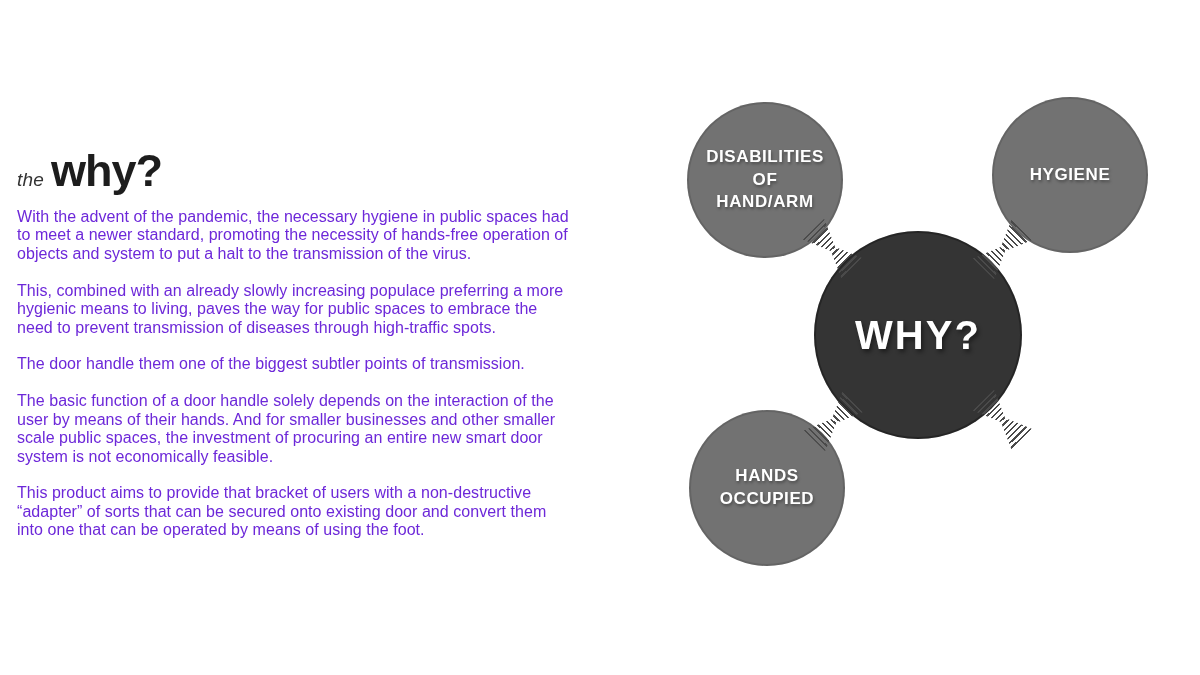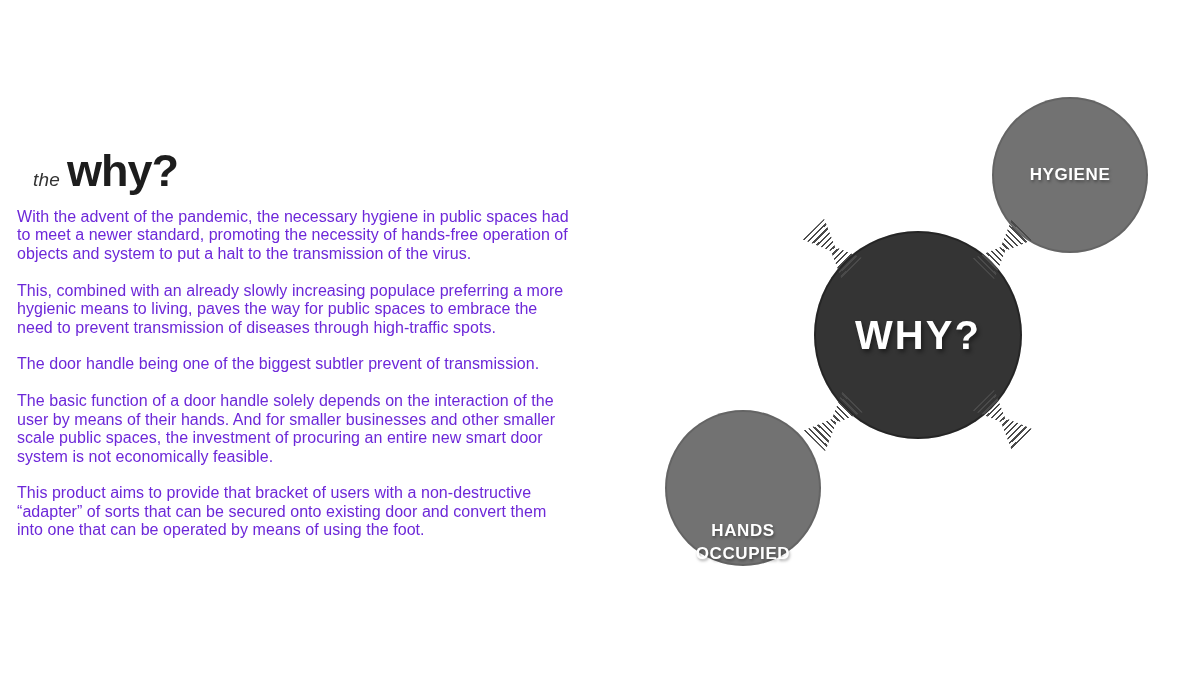--- a/index.html
+++ b/index.html
@@ -28,21 +28,20 @@
     display: flex;
     align-items: baseline;
     gap: 7px;
   }
   .heading__prefix {
     font-style: italic;
     font-weight: 400;
     font-size: 19px;
     color: #333333;
     letter-spacing: 0.2px;
-    margin-left: 16px;
   }
   .heading__title {
     font-weight: 700;
     font-size: 45px;
     line-height: 0.95;
     color: #1d1d1d;
     letter-spacing: -1px;
   }
   .body-paragraph {
     margin: 0 0 18px 0;
@@ -75,21 +74,21 @@
   .node--center {
     width: 208px;
     height: 208px;
     left: 814px;
     top: 231px;
     background: #343434;
     box-shadow: inset 0 0 0 2px rgba(0,0,0,0.28);
   }
   .node--tl { left: 687px; top: 102px; }
   .node--tr { left: 992px; top: 97px; }
-  .node--bl { left: 665px; top: 410px; align-items: flex-end; }
+  .node--bl { left: 689px; top: 410px; }
   .node--br { left: 992px; top: 409px; }
 
   .node__label {
     color: #ffffff;
     font-weight: 700;
     font-size: 17px;
     line-height: 1.35;
     letter-spacing: 0.6px;
     white-space: pre-line;
     text-shadow: 1px 2px 3px rgba(0,0,0,0.35);
@@ -121,32 +120,37 @@
 
 <div class="slide">
 
   <section class="left-panel">
     <h1 class="heading">
       <em class="heading__prefix">the</em>
       <span class="heading__title">why?</span>
     </h1>
     <p class="body-paragraph">With the advent of the pandemic, the necessary hygiene in public spaces had to meet a newer standard, promoting the necessity of hands-free operation of objects and system to put a halt to the transmission of the virus.</p>
     <p class="body-paragraph">This, combined with an already slowly increasing populace preferring a more hygienic means to living, paves the way for public spaces to embrace the need to prevent transmission of diseases through high-traffic spots.</p>
-    <p class="body-paragraph">The door handle being one of the biggest subtler prevent of transmission.</p>
+    <p class="body-paragraph">The door handle them one of the biggest subtler points of transmission.</p>
     <p class="body-paragraph">The basic function of a door handle solely depends on the interaction of the user by means of their hands. And for smaller businesses and other smaller scale public spaces, the investment of procuring an entire new smart door system is not economically feasible.</p>
     <p class="body-paragraph">This product aims to provide that bracket of users with a non-destructive “adapter” of sorts that can be secured onto existing door and convert them into one that can be operated by means of using the foot.</p>
   </section>
 
   <section class="diagram">
 
     <div class="connector connector--tl"></div>
     <div class="connector connector--tr"></div>
     <div class="connector connector--bl"></div>
     <div class="connector connector--br"></div>
 
+    <div class="node node--satellite node--tl">
+      <span class="node__label">DISABILITIES
+OF
+HAND/ARM</span>
+    </div>
 
     <div class="node node--satellite node--tr">
       <span class="node__label">HYGIENE</span>
     </div>
 
     <div class="node node--satellite node--bl">
       <span class="node__label">HANDS
 OCCUPIED</span>
     </div>
 

